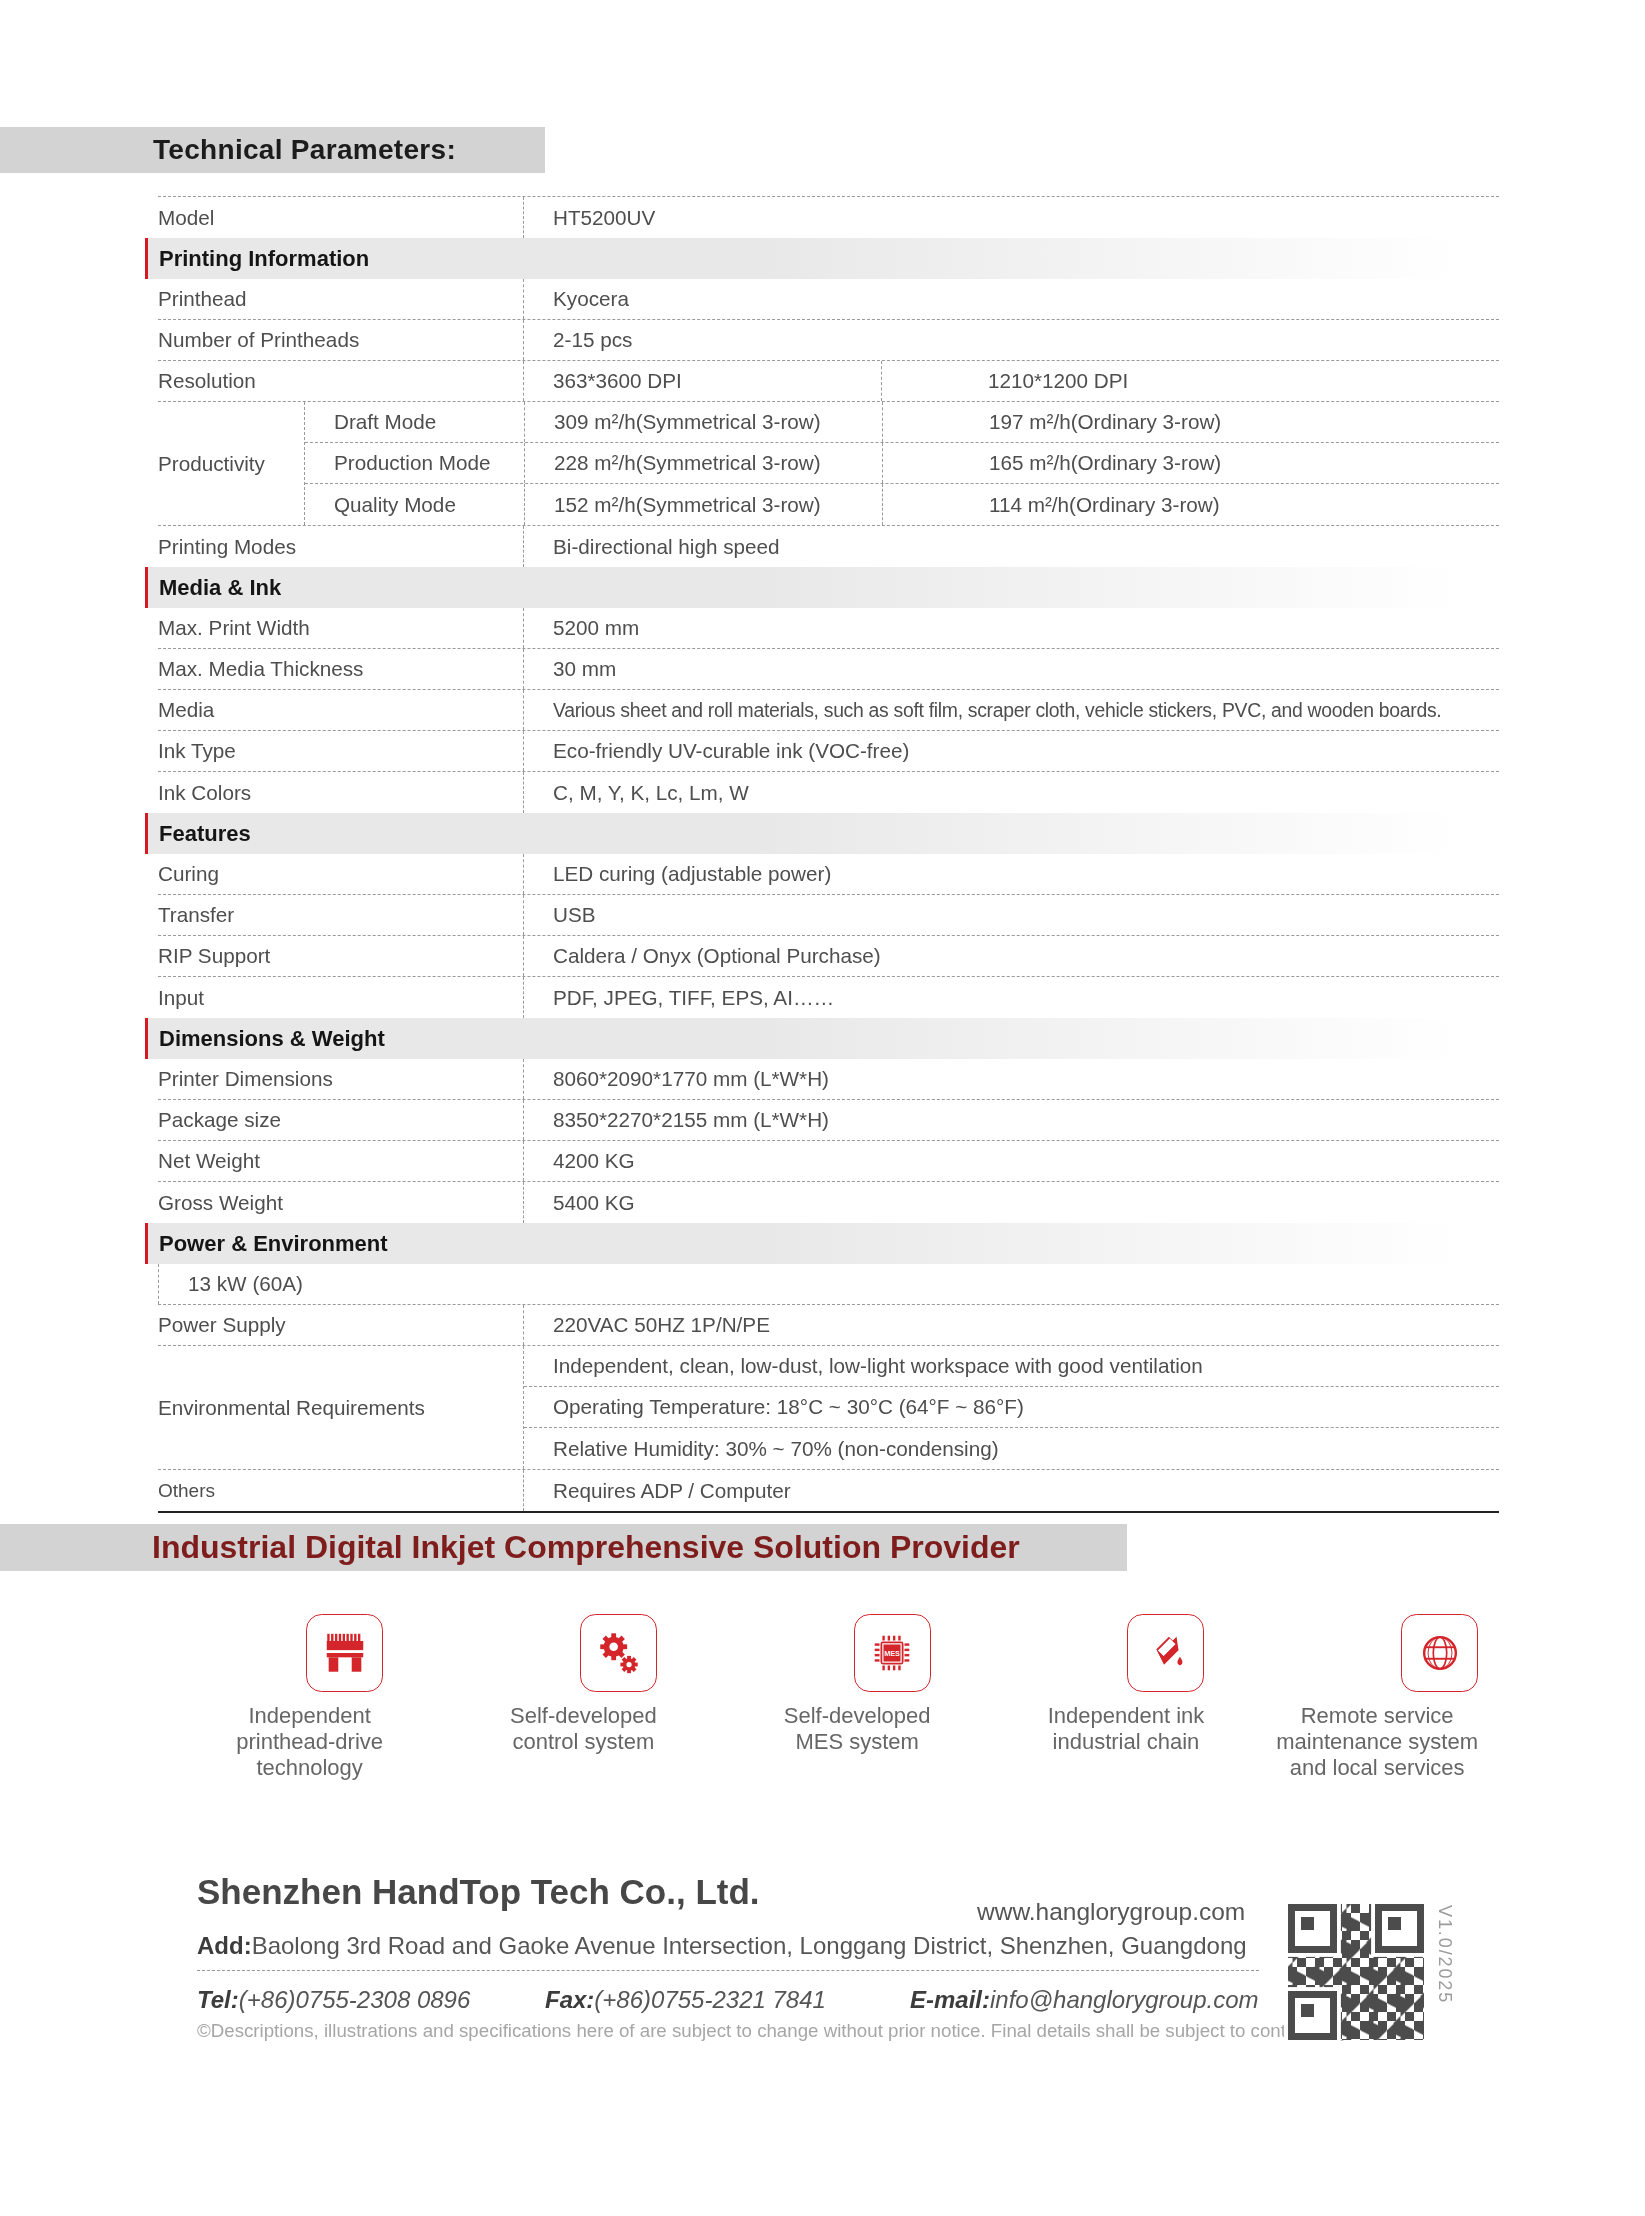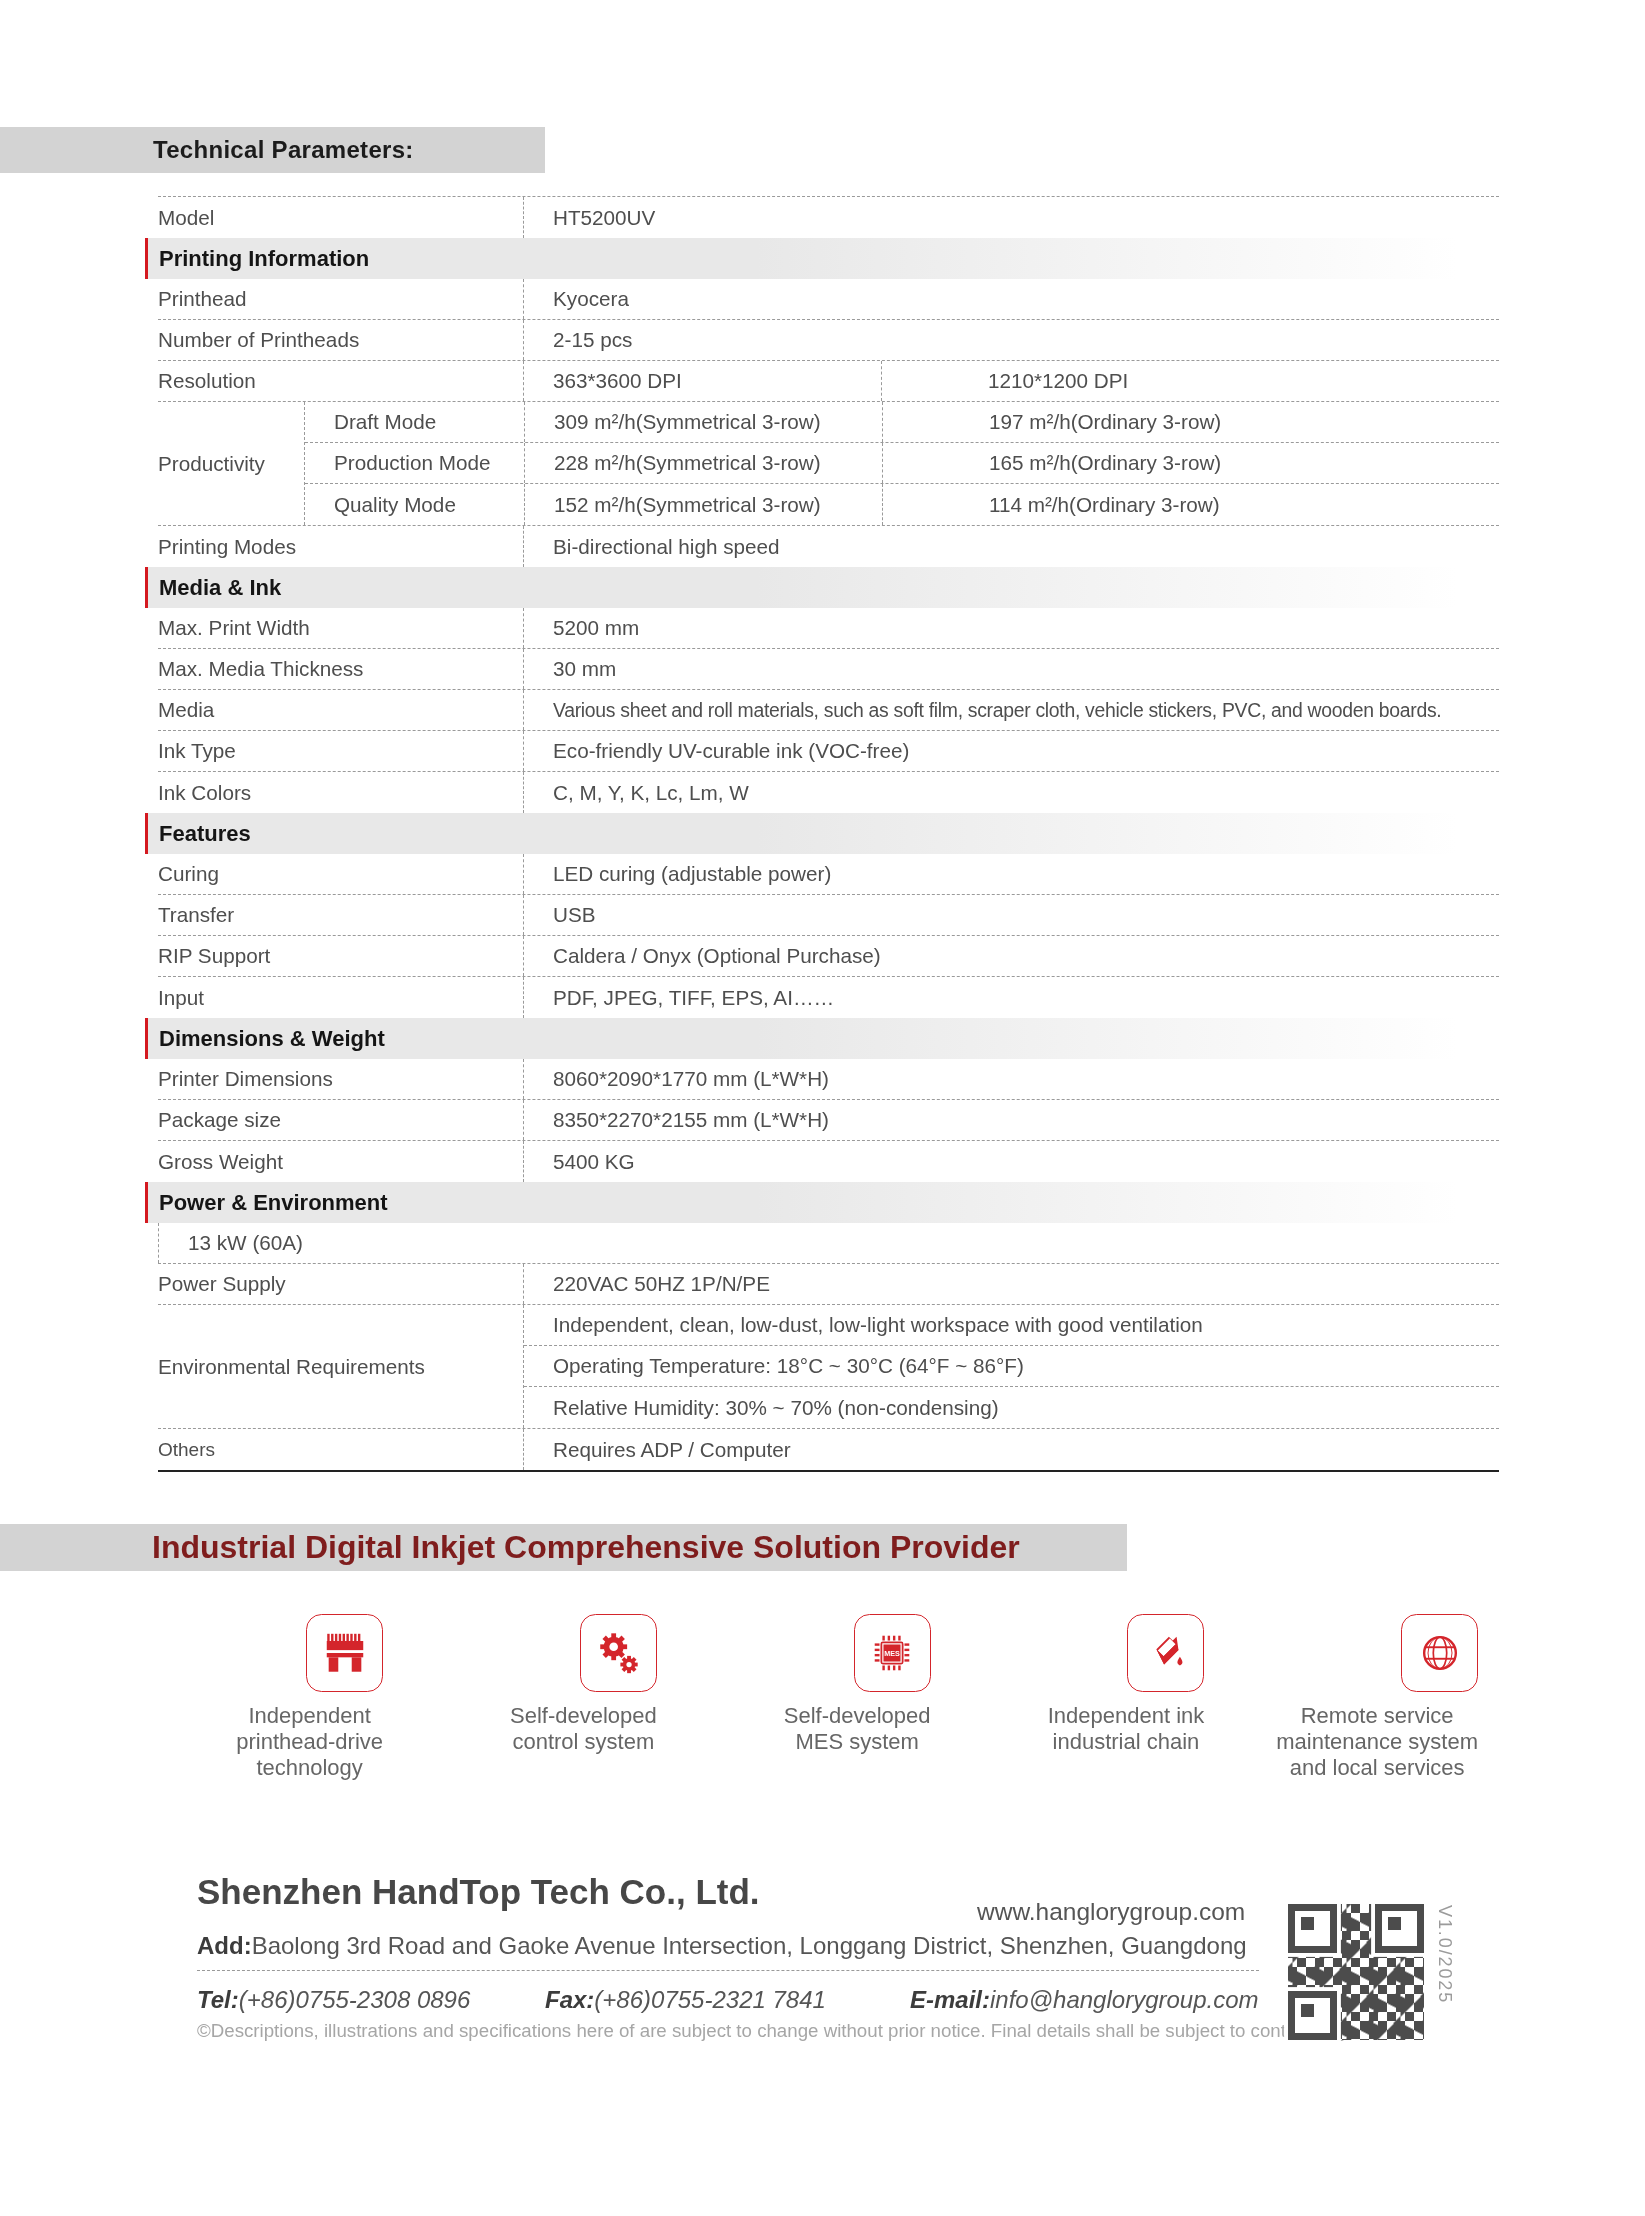--- a/index.html
+++ b/index.html
@@ -2,21 +2,21 @@
 <html style="font-size:10.3px"><head>
 <meta charset="utf-8">
 <style>
   html,body{margin:0;padding:0;background:#ffffff;}
   .sheet{position:relative;width:1646px;height:2216px;background:#fff;overflow:hidden;
          font-family:"Liberation Sans",sans-serif;color:#4e4e4e;}
 
   
   .title-bar{position:absolute;top:127px;left:0;width:545px;height:46px;background:#d3d3d3;}
   .title-bar .title-text{display:block;padding-left:153px;line-height:46px;
-        font-size:24px;font-weight:bold;color:#1c1c1c;letter-spacing:0.3px;}
+        font-size:28px;font-weight:bold;color:#1c1c1c;letter-spacing:0.3px;}
 
   
   .spec-table{position:absolute;left:158px;top:196px;width:1341px;
         border-top:1.3px dashed #9a9a9a;border-bottom:2.6px solid #222;font-size:20.7px;}
   .spec-table *{box-sizing:border-box;}
   .row{display:grid;grid-template-columns:365px 1fr;height:41px;border-bottom:1.3px dashed #9a9a9a;}
   .row.nb{border-bottom:none;}
   .lbl{display:flex;align-items:center;height:100%;}
   .val{display:flex;align-items:center;height:100%;border-left:1.3px dashed #9a9a9a;padding-left:29px;}
   .row.three{grid-template-columns:365px 358px 1fr;}
@@ -174,20 +174,24 @@
 
     <div class="secbar">Dimensions &amp; Weight</div>
 
     <div class="row">
       <div class="lbl">Printer Dimensions</div>
       <div class="val">8060*2090*1770 mm (L*W*H)</div>
     </div>
     <div class="row">
       <div class="lbl">Package size</div>
       <div class="val">8350*2270*2155 mm (L*W*H)</div>
+    </div>
+    <div class="row">
+      <div class="lbl">Net Weight</div>
+      <div class="val">4200 KG</div>
     </div>
     <div class="row nb">
       <div class="lbl">Gross Weight</div>
       <div class="val">5400 KG</div>
     </div>
 
     <div class="secbar">Power &amp; Environment</div>
 
     <div class="row">
       <div class="val">13 kW (60A)</div>

